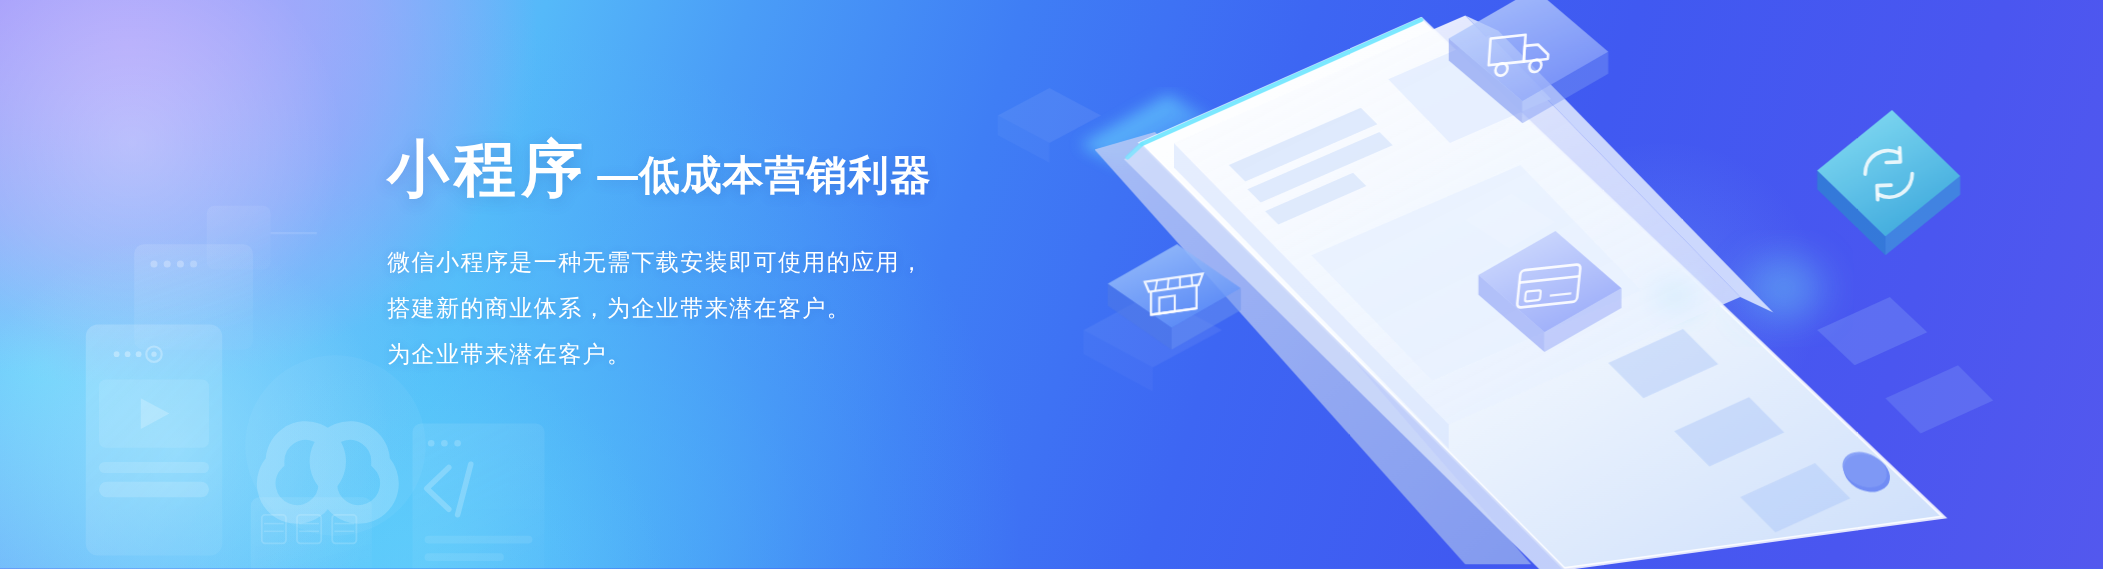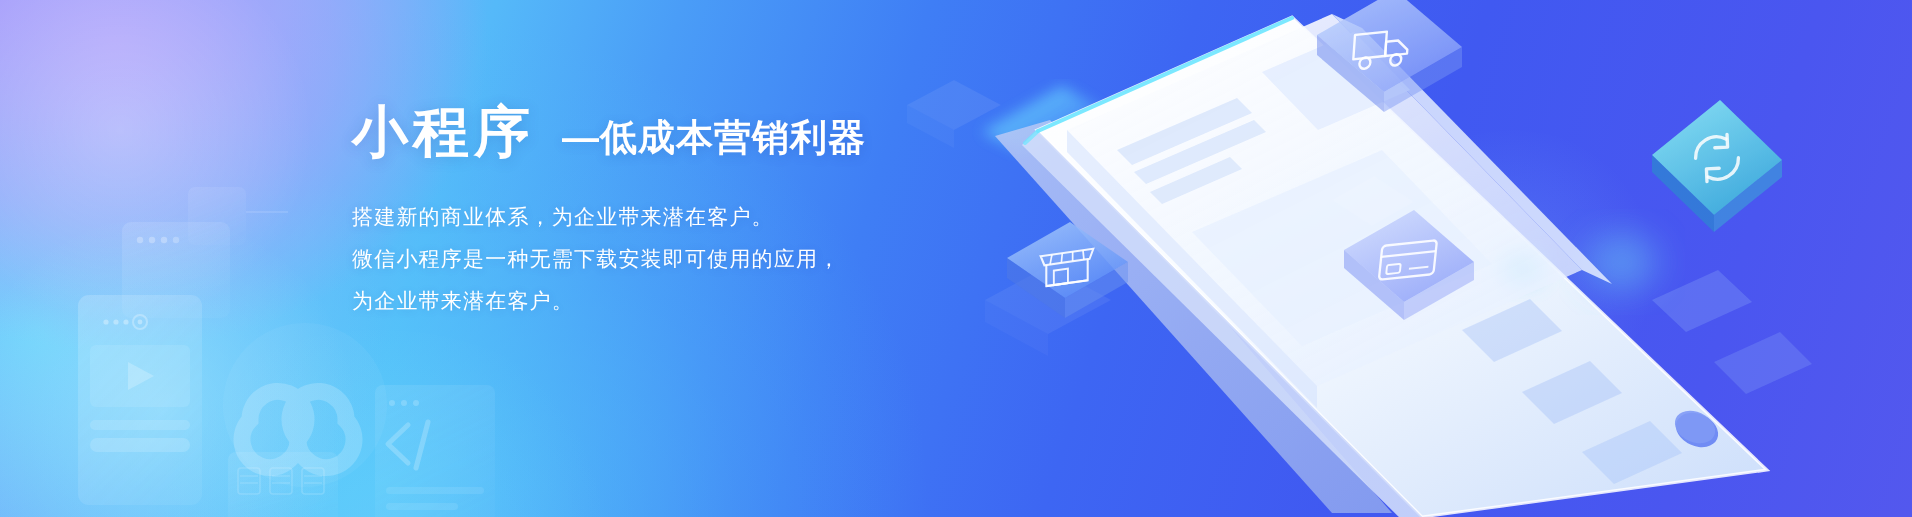--- a/index.html
+++ b/index.html
@@ -39,31 +39,31 @@
   .bloom-c { left:120px;  top:330px;  width:520px; height:420px;
              background:radial-gradient(circle, rgba(120,215,255,0.30) 0%, rgba(120,215,255,0) 68%); }
   .bloom-d { right:250px; top:130px;  width:300px; height:280px;
              background:radial-gradient(circle, rgba(150,220,255,0.16) 0%, rgba(150,220,255,0) 70%); }
 
   
   .decor { position:absolute; pointer-events:none; }
   .decor svg { display:block; }
 
   
-  .copy { position:absolute; left:352px; top:104px; width:620px; z-index:20; }
+  .copy { position:absolute; left:352px; top:126px; width:620px; z-index:20; }
 
   .title-row { display:flex; align-items:flex-end; white-space:nowrap; }
   .title-main {
     font-size:56px; line-height:1.0; font-weight:700; color:#ffffff;
     letter-spacing:5px;
     text-shadow:0 2px 14px rgba(30,60,160,0.22);
   }
   .title-sub {
     font-size:37px; line-height:1.0; font-weight:700; color:#ffffff;
-    letter-spacing:1px; margin-left:27px; padding-bottom:4px;
+    letter-spacing:1px; margin-left:8px; padding-bottom:4px;
     text-shadow:0 2px 12px rgba(30,60,160,0.20);
   }
 
   .para { margin-top:36px; }
   .para-line {
     font-size:21px; line-height:42px; color:#ffffff;
     letter-spacing:1.2px; white-space:nowrap;
     text-shadow:0 1px 8px rgba(30,60,160,0.18);
   }
 
@@ -150,22 +150,22 @@
       </g>
     </svg>
   </div>
 
   <div class="copy">
     <div class="title-row">
       <span class="title-main">小程序</span>
       <span class="title-sub">—低成本营销利器</span>
     </div>
     <div class="para">
+      <div class="para-line">微信小程序是一种无需下载安装即可使用的应用，</div>
       <div class="para-line">搭建新的商业体系，为企业带来潜在客户。</div>
-      <div class="para-line">微信小程序是一种无需下载安装即可使用的应用，</div>
       <div class="para-line">为企业带来潜在客户。</div>
     </div>
   </div>
 
   <div class="illus">
     <svg width="1050" height="517" viewBox="0 0 1050 517">
       <defs>
         <linearGradient id="phoneBody" x1="0" y1="0" x2="1" y2="1">
           <stop offset="0%" stop-color="#ffffff"></stop>
           <stop offset="55%" stop-color="#f4f8ff"></stop>

